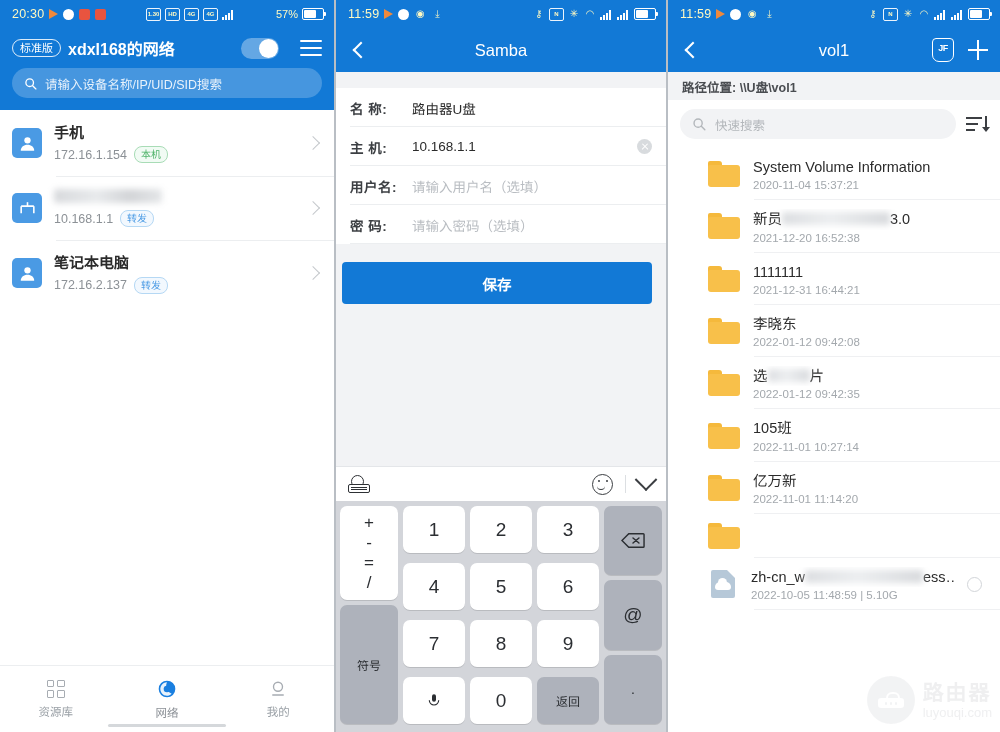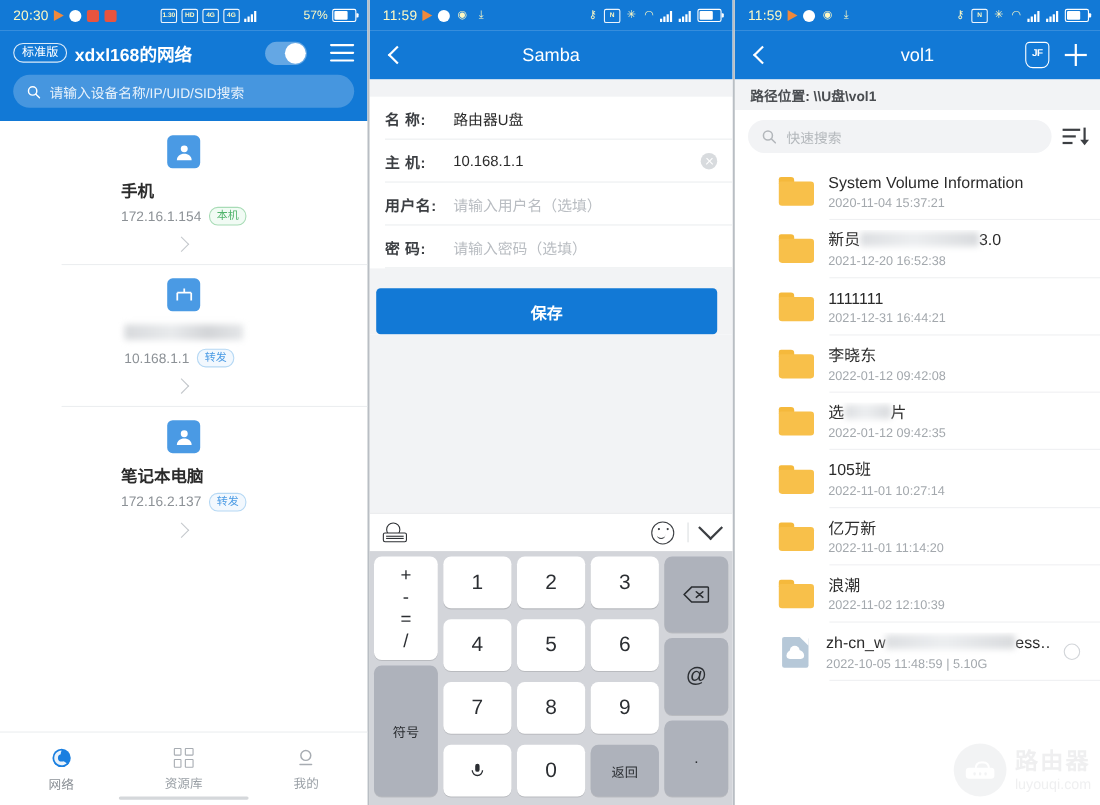--- a/index.html
+++ b/index.html
@@ -59,21 +59,21 @@
   .hamburger{width:22px;height:16px;display:flex;flex-direction:column;justify-content:space-between;}
   .hamburger span{display:block;height:2px;background:#fff;border-radius:1px;}
   .p1-search{
     height:30px;background:rgba(255,255,255,.22);border-radius:15px;
     display:flex;align-items:center;padding:0 12px;gap:8px;
   }
   .p1-search .mag{width:13px;height:13px;flex:0 0 auto;}
   .p1-search .ph{color:rgba(255,255,255,.88);font-size:12.5px;}
 
   .devlist{background:#fff;}
-  .devrow{display:flex;align-items:center;padding:13px 12px;gap:12px;position:relative;flex-direction:column;}
+  .devrow{display:flex;align-items:center;padding:13px 12px;gap:12px;position:relative;}
   .devrow + .devrow::before{content:"";position:absolute;left:56px;right:0;top:0;height:1px;background:#eceef0;}
   .dev-ico{width:30px;height:30px;border-radius:5px;background:#4a9ae4;flex:0 0 auto;display:flex;align-items:center;justify-content:center;}
   .dev-ico svg{width:19px;height:19px;}
   .dev-mid{flex:1;min-width:0;}
   .dev-name{font-size:15px;color:#2b2b2b;font-weight:bold;line-height:1.35;}
   .dev-name.blurred{
     color:transparent;background:linear-gradient(90deg,#d7d9dc,#e8eaec 40%,#d2d4d7 70%,#e4e6e8);
     filter:blur(3px);display:inline-block;width:108px;height:14px;border-radius:2px;
   }
   .dev-sub{display:flex;align-items:center;gap:7px;margin-top:3px;}
@@ -316,36 +316,36 @@
           </div>
         </div>
         <div class="chev"></div>
       </div>
 
     </div>
 
     <div class="p1-spacer"></div>
 
     <div class="tabbar">
+      <div class="tab">
+        <div class="grid-ic">
+            <i></i>
+            <i></i>
+            <i></i>
+            <i></i>
+          </div>
+        <span class="tab-label">资源库</span>
+      </div>
       <div class="tab active">
         <svg width="20" height="20" viewBox="0 0 24 24">
           <circle cx="12" cy="12" r="10" fill="#1a7fe0"></circle>
           <path d="M12 4a8 8 0 1 0 5.6 13.7A10 10 0 0 1 12 4z" fill="#ffffff" opacity="0.9"></path>
           <circle cx="12" cy="12" r="4" fill="#1a7fe0"></circle>
         </svg>
         <span class="tab-label">网络</span>
-      </div>
-      <div class="tab">
-        <div class="grid-ic">
-            <i></i>
-            <i></i>
-            <i></i>
-            <i></i>
-          </div>
-        <span class="tab-label">资源库</span>
       </div>
       <div class="tab">
         <svg width="18" height="18" viewBox="0 0 24 24" fill="none" stroke="#a7acb2" stroke-width="1.8">
           <circle cx="12" cy="9" r="6"></circle>
             <line x1="5" y1="20" x2="19" y2="20" stroke-linecap="round"></line>
         </svg>
         <span class="tab-label">我的</span>
       </div>
       <div class="home-bar"></div>
     </div>
@@ -631,24 +631,20 @@
           <div class="file-name">亿万新</div>
           <div class="file-meta">2022-11-01 11:14:20</div>
         </div>
       </div>
 
       <div class="filerow">
         <div class="folder">
             <span class="tabtop"></span>
             <span class="body"></span>
           </div>
-        <div class="file-mid">
-          <div class="file-name">浪潮</div>
-          <div class="file-meta">2022-11-02 12:10:39</div>
-        </div>
       </div>
 
       <div class="filerow">
         <div class="cloudfile">
             <span class="sheet"></span>
             <span class="cl"></span>
           </div>
         <div class="file-mid">
           <div class="file-name"><span>zh-cn_w</span><span class="blur-chunk" style="width:118px"></span><span>ess…</span></div>
           <div class="file-meta">2022-10-05 11:48:59  |  5.10G</div>

